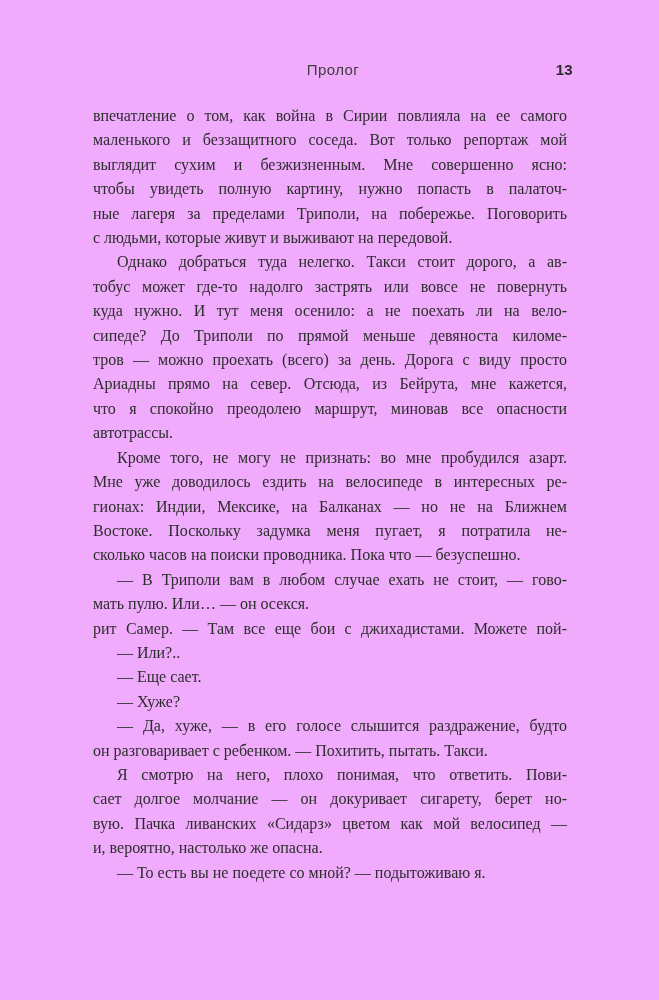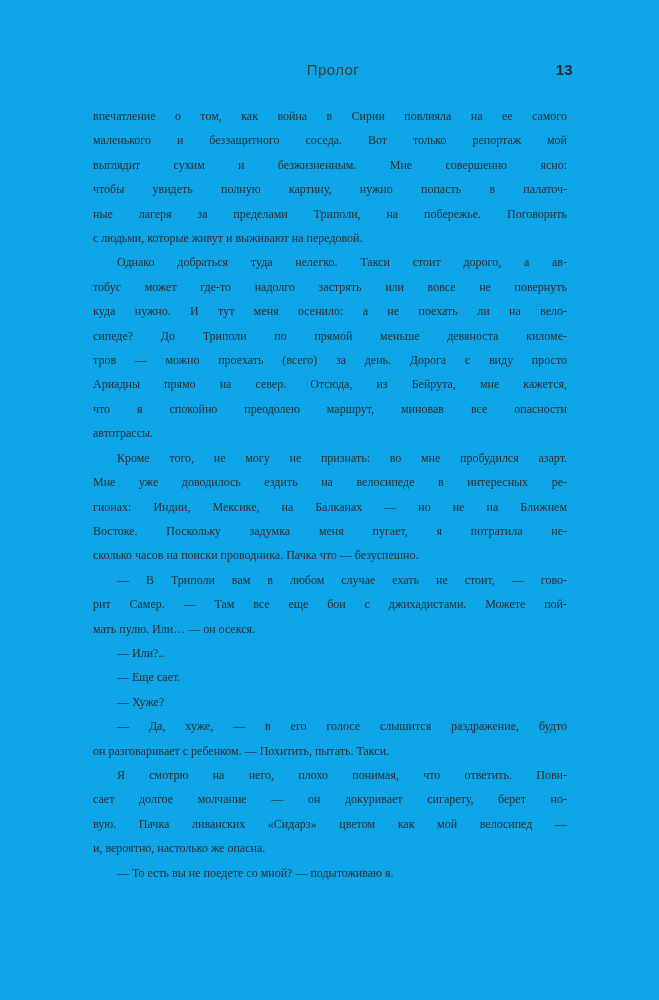--- a/index.html
+++ b/index.html
@@ -4,21 +4,21 @@
 <style>
   html, body {
     margin: 0;
     padding: 0;
     background: #ffffff;
   }
   .page {
     position: relative;
     width: 659px;
     height: 1000px;
-    background: #0ea5e9;
+    background: #f0abfc;
     overflow: hidden;
   }
   .running-head {
     position: absolute;
     top: 60px;
     left: 93px;
     width: 480px;
     height: 20px;
     font-family: "Liberation Sans", sans-serif;
     font-size: 15px;
@@ -40,21 +40,21 @@
     color: #2b2b2b;
     letter-spacing: 0.3px;
     text-align: center;
   }
   .text-block {
     position: absolute;
     top: 104px;
     left: 93px;
     width: 474px;
     font-family: "Liberation Serif", "DejaVu Serif", serif;
-    font-size: 12px;
+    font-size: 16px;
     line-height: 24.4px;
     color: #2d2d2d;
   }
   .line {
     text-align: justify;
     text-align-last: justify;
     white-space: normal;
   }
   .line.last {
     text-align-last: left;
@@ -83,24 +83,24 @@
       <div class="line">куда нужно. И тут меня осенило: а не поехать ли на вело-</div>
       <div class="line">сипеде? До Триполи по прямой меньше девяноста киломе-</div>
       <div class="line">тров — можно проехать (всего) за день. Дорога с виду просто</div>
       <div class="line">Ариадны прямо на север. Отсюда, из Бейрута, мне кажется,</div>
       <div class="line">что я спокойно преодолею маршрут, миновав все опасности</div>
       <div class="line last">автотрассы.</div>
       <div class="line indent">Кроме того, не могу не признать: во мне пробудился азарт.</div>
       <div class="line">Мне уже доводилось ездить на велосипеде в интересных ре-</div>
       <div class="line">гионах: Индии, Мексике, на Балканах — но не на Ближнем</div>
       <div class="line">Востоке. Поскольку задумка меня пугает, я потратила не-</div>
-      <div class="line last">сколько часов на поиски проводника. Пачка что — безуспешно.</div>
+      <div class="line last">сколько часов на поиски проводника. Пока что — безуспешно.</div>
       <div class="line indent">— В Триполи вам в любом случае ехать не стоит, — гово-</div>
+      <div class="line last">мать пулю. Или… — он осекся.</div>
       <div class="line">рит Самер. — Там все еще бои с джихадистами. Можете пой-</div>
-      <div class="line last">мать пулю. Или… — он осекся.</div>
       <div class="line last indent">— Или?..</div>
       <div class="line last indent">— Еще сает.</div>
       <div class="line last indent">— Хуже?</div>
       <div class="line indent">— Да, хуже, — в его голосе слышится раздражение, будто</div>
       <div class="line last">он разговаривает с ребенком. — Похитить, пытать. Такси.</div>
       <div class="line indent">Я смотрю на него, плохо понимая, что ответить. Пови-</div>
       <div class="line">сает долгое молчание — он докуривает сигарету, берет но-</div>
       <div class="line">вую. Пачка ливанских «Сидарз» цветом как мой велосипед —</div>
       <div class="line last">и, вероятно, настолько же опасна.</div>
       <div class="line last indent">— То есть вы не поедете со мной? — подытоживаю я.</div>

